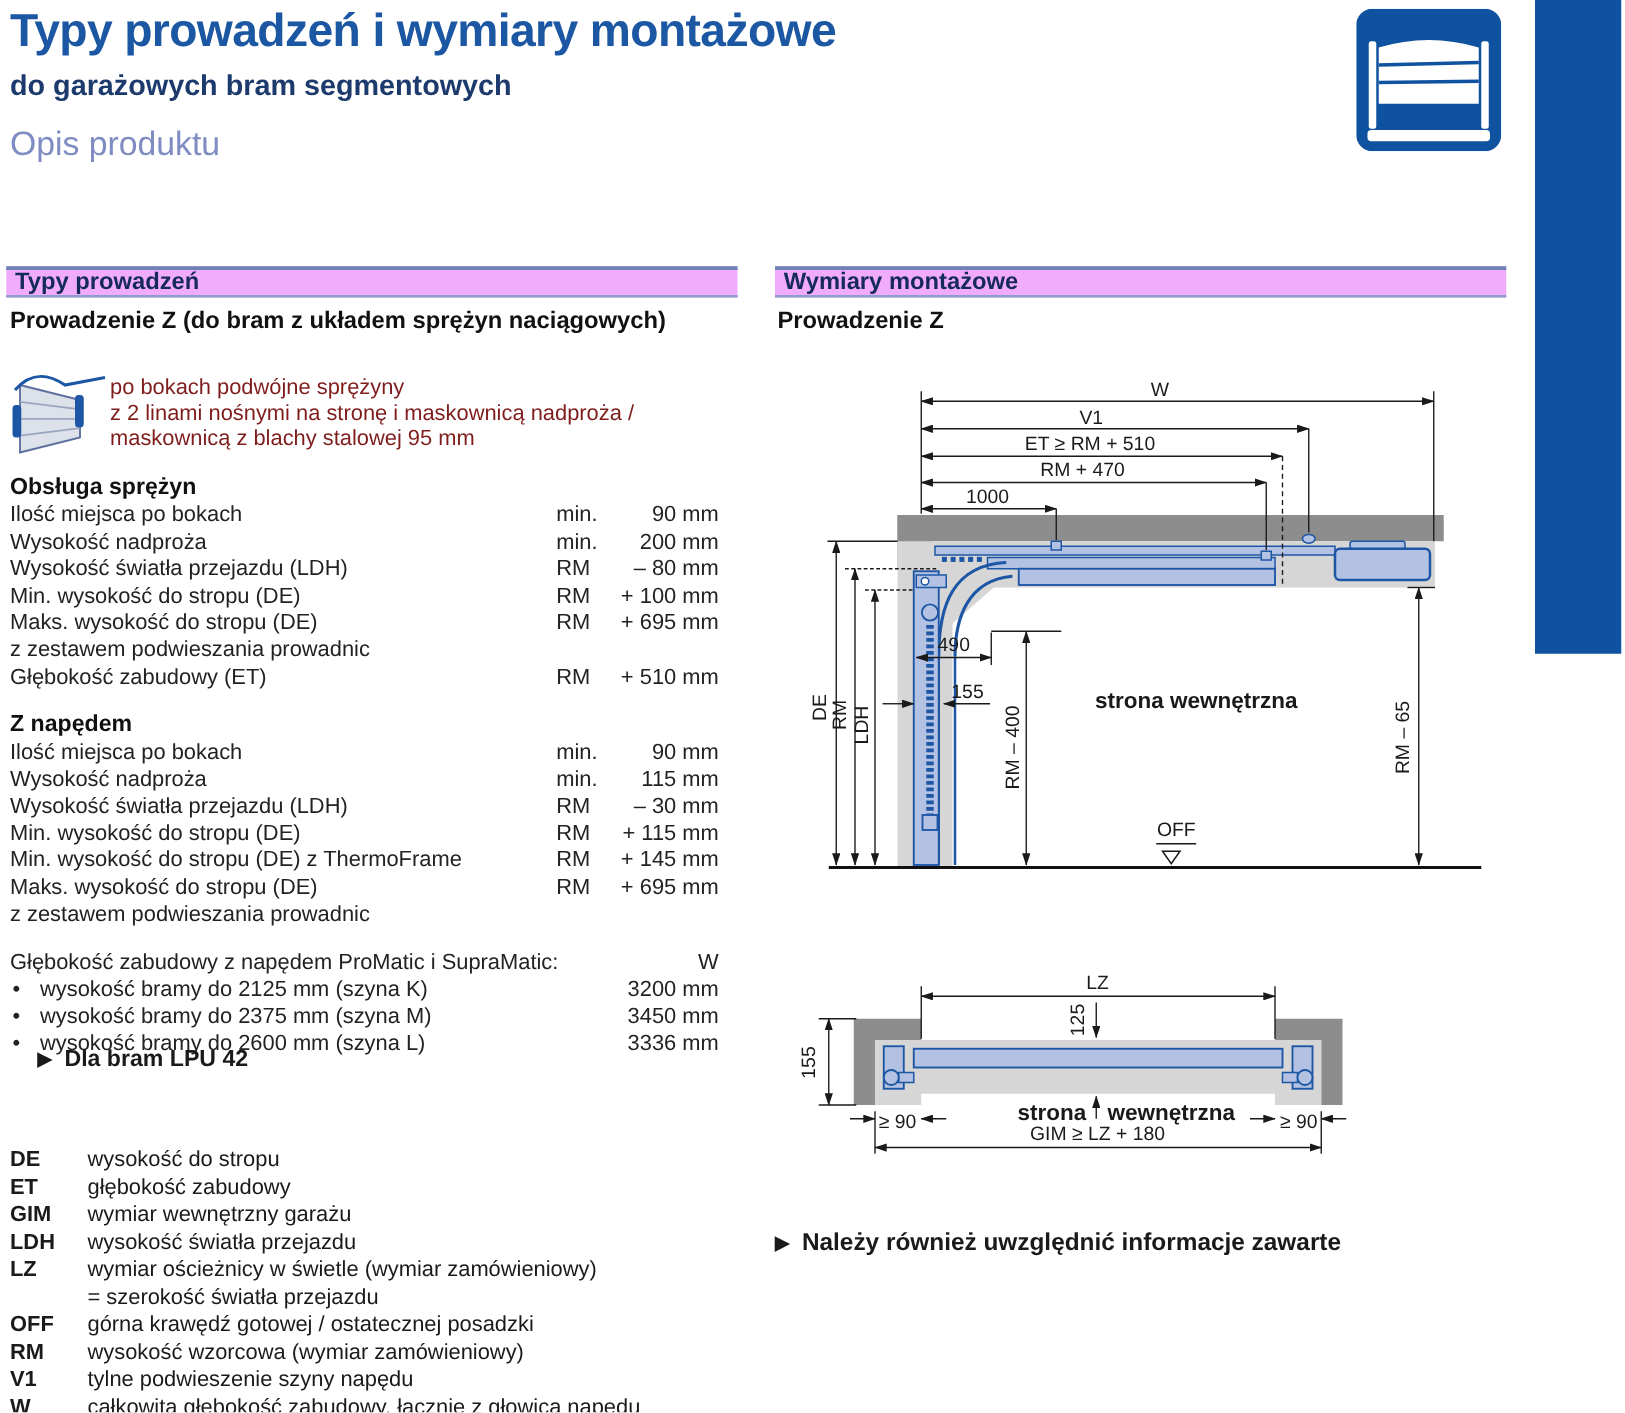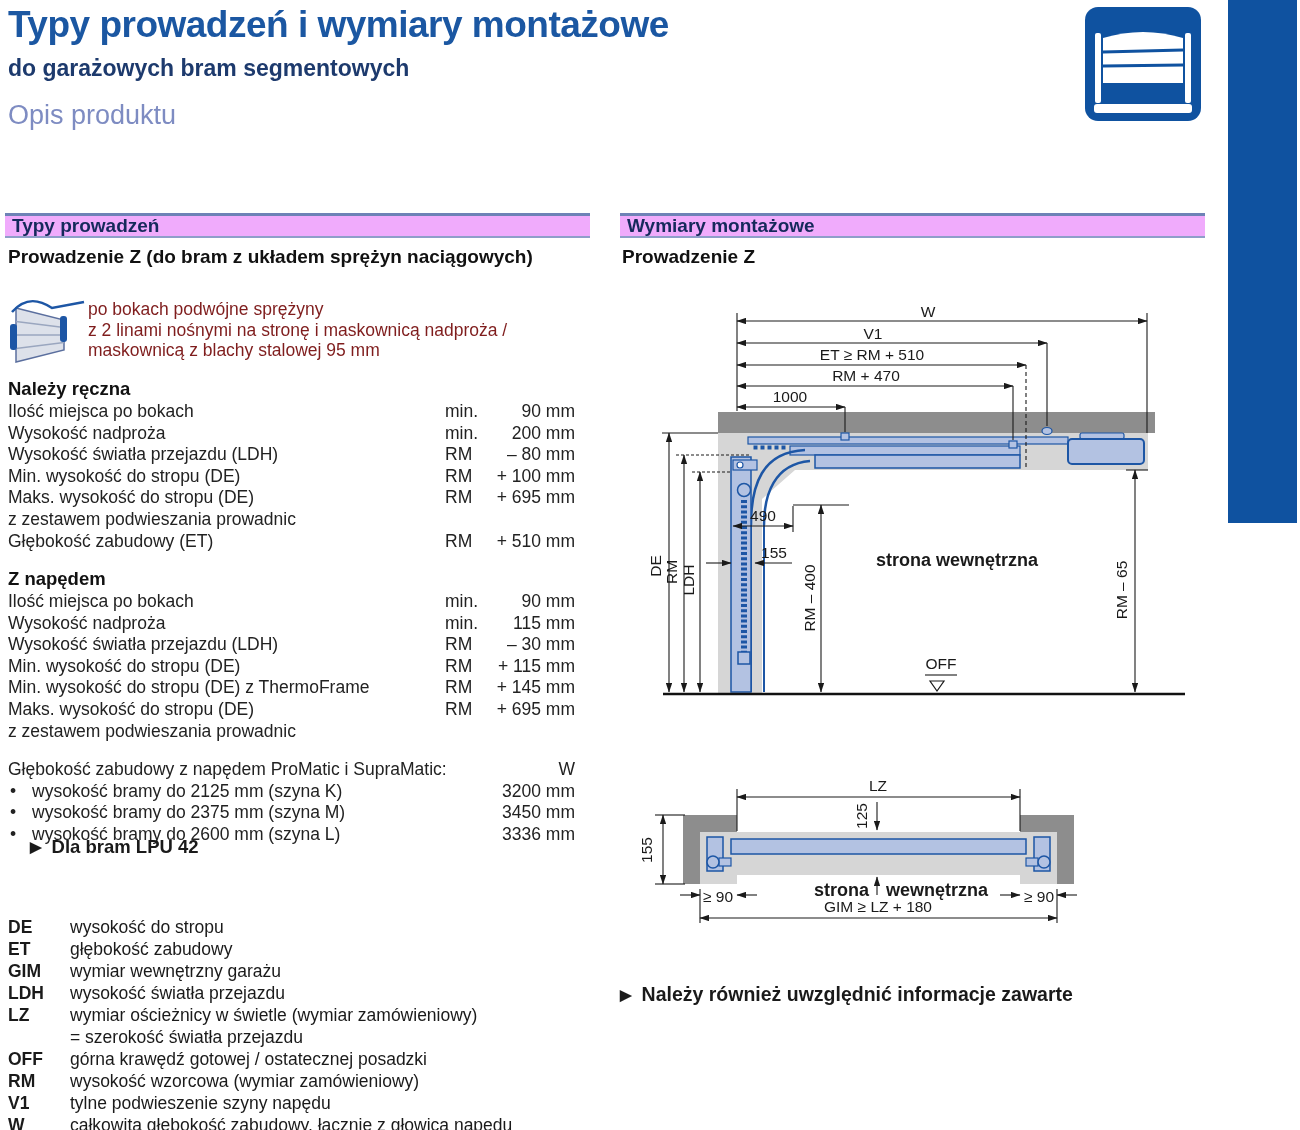--- a/index.html
+++ b/index.html
@@ -78,21 +78,21 @@
       <rect x="56" y="26" width="7" height="26" rx="3" fill="#1d56a5"></rect>
       <path d="M8,22 C22,6 36,10 48,18 L80,12" fill="none" stroke="#1d56a5" stroke-width="2.5"></path>
     </svg>
   </div>
   <div class="abs intro-text">
     <div>po bokach podwójne sprężyny</div>
     <div>z 2 linami nośnymi na stronę i maskownicą nadproża /</div>
     <div>maskownicą z blachy stalowej 95 mm</div>
   </div>
 
-  <div class="abs h2" style="left:8px;top:378px;">Należy ręczna</div>
+  <div class="abs h2" style="left:8px;top:378px;">Obsługa sprężyn</div>
   <div class="abs rows" style="left:8px;top:401px;">
     <div class="trow"><span>Ilość miejsca po bokach</span><span class="qual">min.</span><span class="val">90 mm</span></div>
     <div class="trow"><span>Wysokość nadproża</span><span class="qual">min.</span><span class="val">200 mm</span></div>
     <div class="trow"><span>Wysokość światła przejazdu (LDH)</span><span class="qual">RM</span><span class="val">– 80 mm</span></div>
     <div class="trow"><span>Min. wysokość do stropu (DE)</span><span class="qual">RM</span><span class="val">+ 100 mm</span></div>
     <div class="trow"><span>Maks. wysokość do stropu (DE)</span><span class="qual">RM</span><span class="val">+ 695 mm</span></div>
     <div class="trow"><span>z zestawem podwieszania prowadnic</span></div>
     <div class="trow"><span>Głębokość zabudowy (ET)</span><span class="qual">RM</span><span class="val">+ 510 mm</span></div>
   </div>
 

